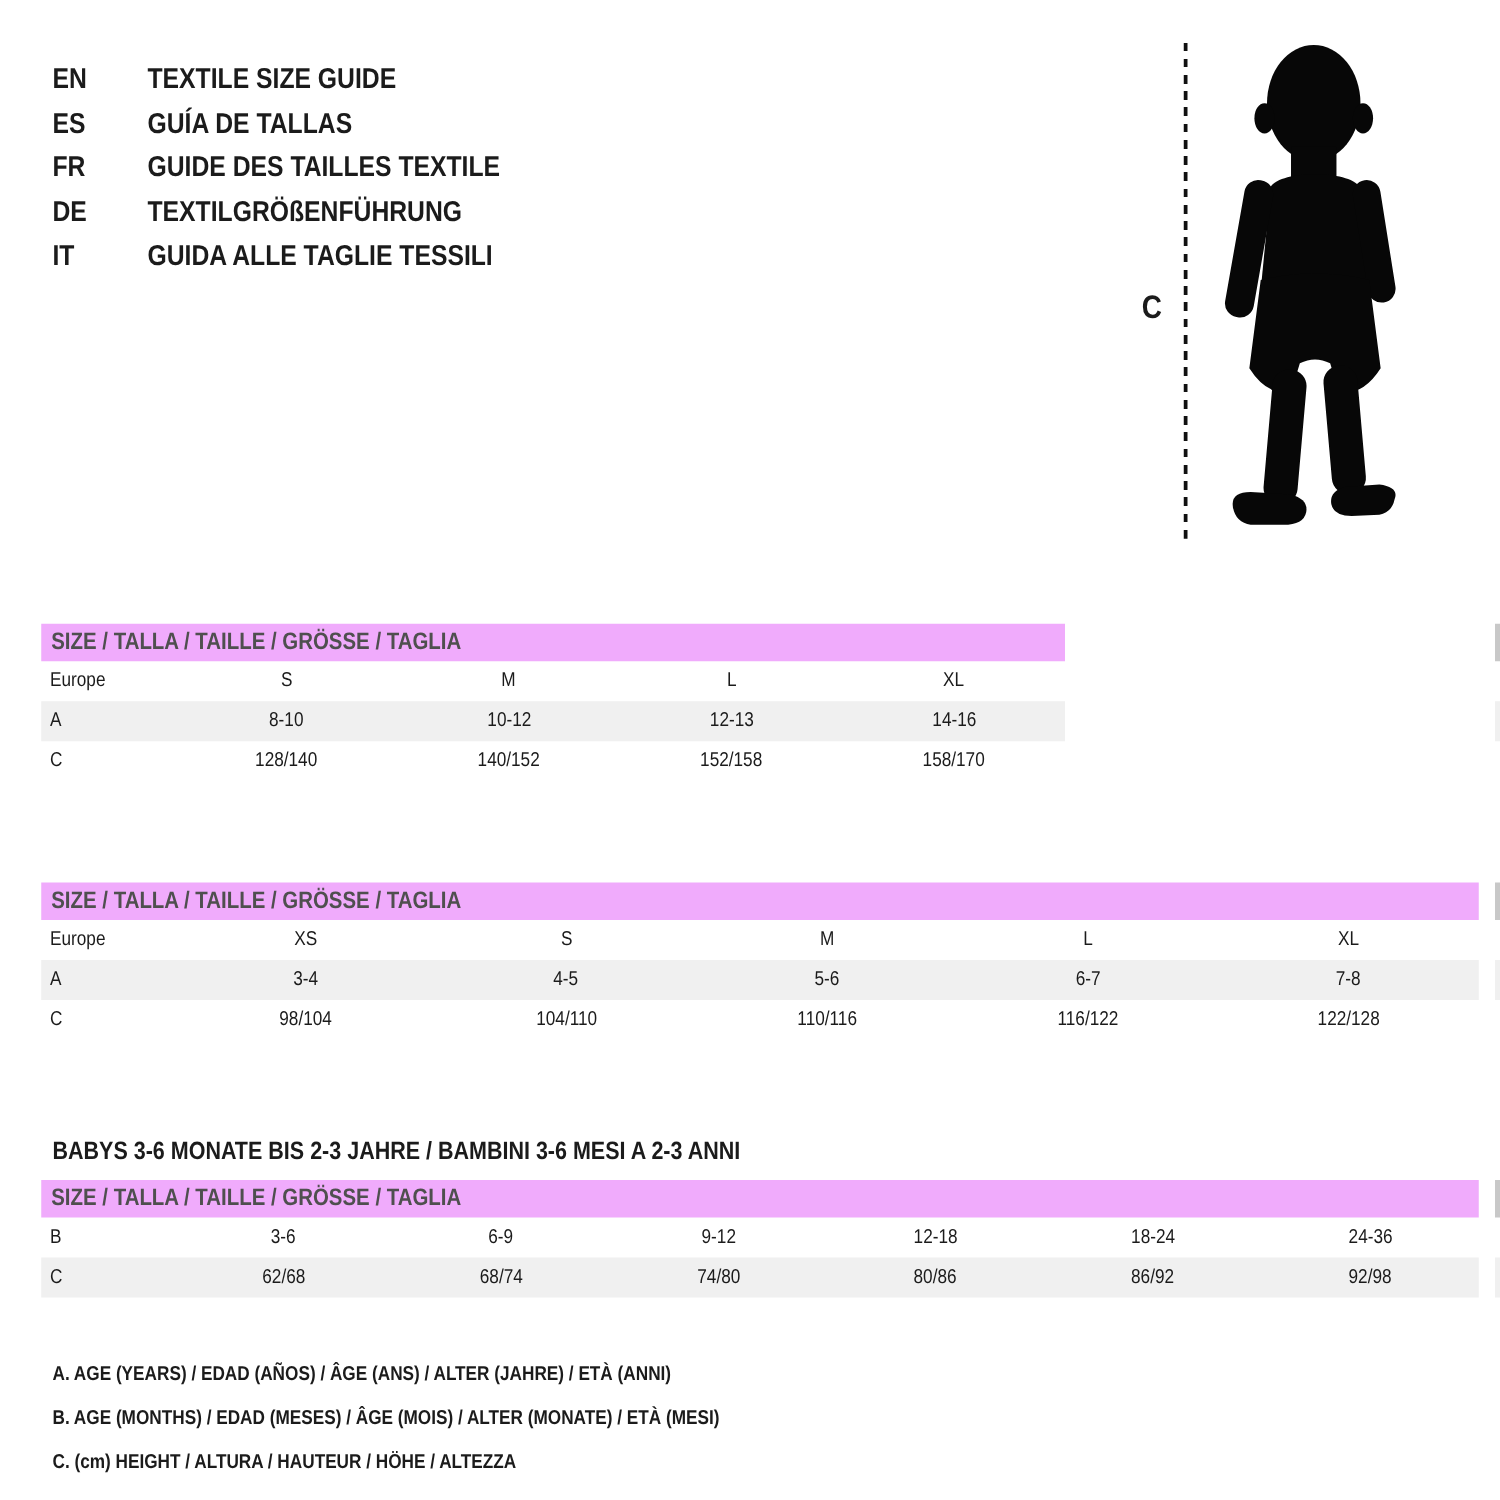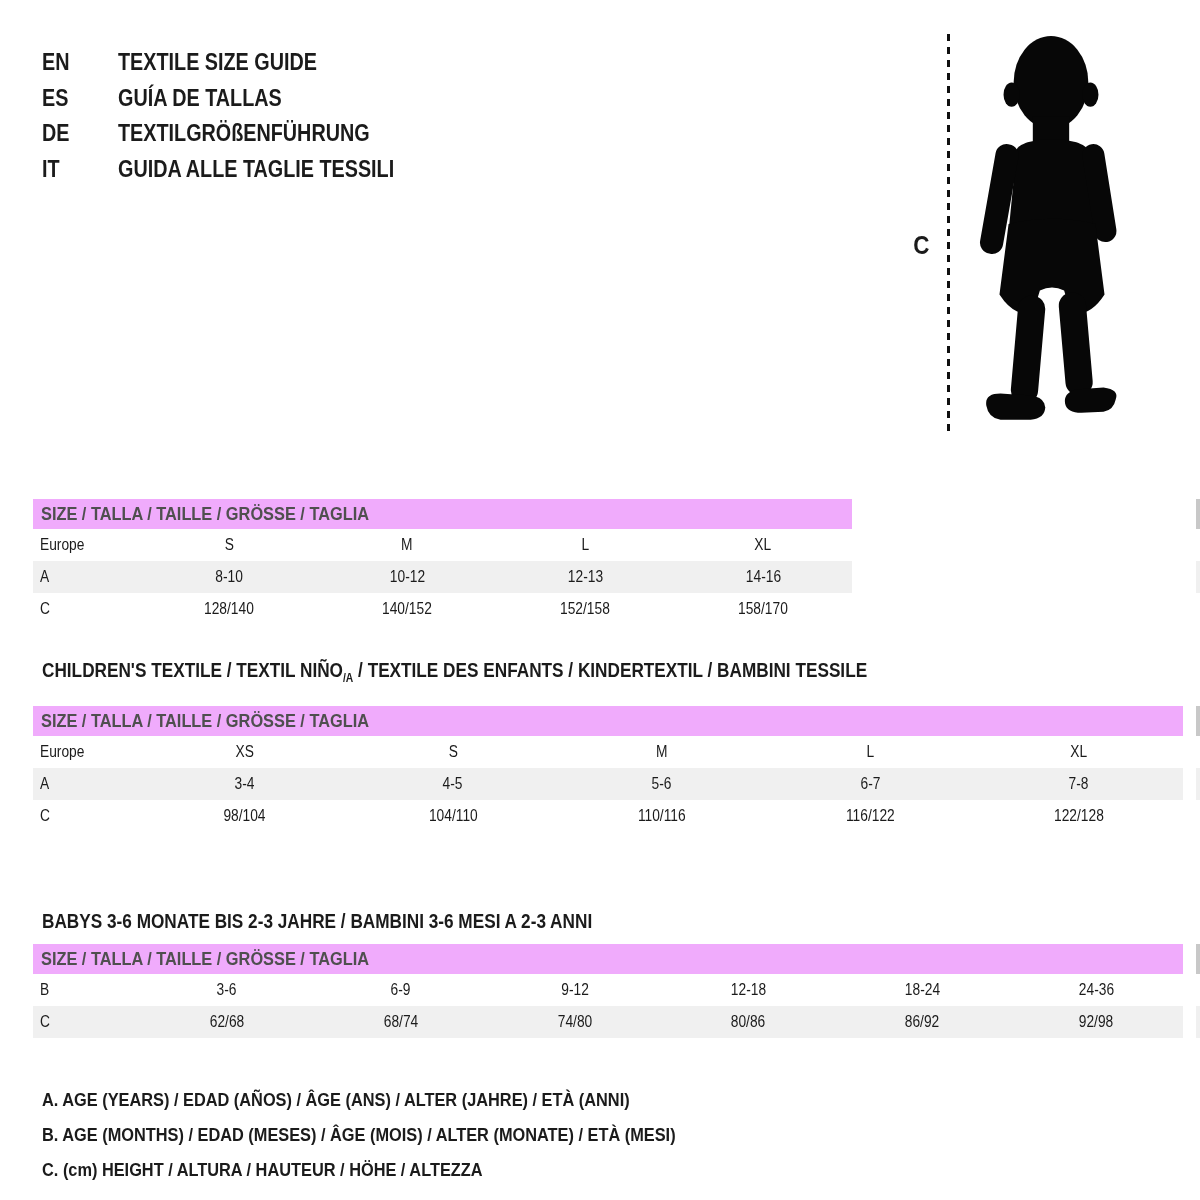--- a/index.html
+++ b/index.html
@@ -24,38 +24,42 @@
             display:flex;align-items:center;padding-left:8px;box-sizing:border-box;}
   .t-row{display:grid;height:32px;align-items:center;font-size:16px;font-weight:400;}
   .cols4{grid-template-columns:107px repeat(4,1fr);}
   .cols5{grid-template-columns:107px repeat(5,1fr);}
   .cols6{grid-template-columns:107px repeat(6,1fr);}
   .t-row .lbl{padding-left:7px;}
   .t-row .val{text-align:center;}
   .t-row.shaded{background:#f0f0f0;}
   sub{font-size:12px;}
   
-  .legend{position:absolute;left:42px;top:1066px;font-size:19px;font-weight:700;}
+  .legend{position:absolute;left:42px;top:1066px;font-size:16px;font-weight:700;}
   .legend-line{height:35px;display:flex;align-items:center;}
   
   .sliver{position:absolute;left:1196px;width:4px;}
 </style>
 </head>
 <body>
 
 <div class="page">
 
   <div class="langs">
     <div class="lang-row">
       <span class="lang-code"><span class="cx cxl">EN</span></span>
       <span class="cx cxl">TEXTILE SIZE GUIDE</span>
     </div>
     <div class="lang-row">
       <span class="lang-code"><span class="cx cxl">ES</span></span>
       <span class="cx cxl">GUÍA DE TALLAS</span>
+    </div>
+    <div class="lang-row">
+      <span class="lang-code"><span class="cx cxl">FR</span></span>
+      <span class="cx cxl">GUIDE DES TAILLES TEXTILE</span>
     </div>
     <div class="lang-row">
       <span class="lang-code"><span class="cx cxl">DE</span></span>
       <span class="cx cxl">TEXTILGRÖßENFÜHRUNG</span>
     </div>
     <div class="lang-row">
       <span class="lang-code"><span class="cx cxl">IT</span></span>
       <span class="cx cxl">GUIDA ALLE TAGLIE TESSILI</span>
     </div>
   </div>
@@ -99,23 +103,20 @@
     </div>
     <div class="t-row cols4">
       <div class="lbl"><span class="cx cxl">C</span></div>
       <div class="val"><span class="cx">128/140</span></div>
       <div class="val"><span class="cx">140/152</span></div>
       <div class="val"><span class="cx">152/158</span></div>
       <div class="val"><span class="cx">158/170</span></div>
     </div>
   </div>
 
-  <div class="sec-title" style="top:643px">
-    <span class="cx cxl"><span>CHILDREN'S TEXTILE / TEXTIL NIÑO</span><sub>/A</sub><span> / TEXTILE DES ENFANTS / KINDERTEXTIL / BAMBINI TESSILE</span></span>
-  </div>
   <div class="table" style="top:690px;width:1150px">
     <div class="size-bar">
       <span class="cx cxl">SIZE / TALLA / TAILLE / GRÖSSE / TAGLIA</span>
     </div>
     <div class="t-row cols5">
       <div class="lbl"><span class="cx cxl">Europe</span></div>
       <div class="val"><span class="cx">XS</span></div>
       <div class="val"><span class="cx">S</span></div>
       <div class="val"><span class="cx">M</span></div>
       <div class="val"><span class="cx">L</span></div>

